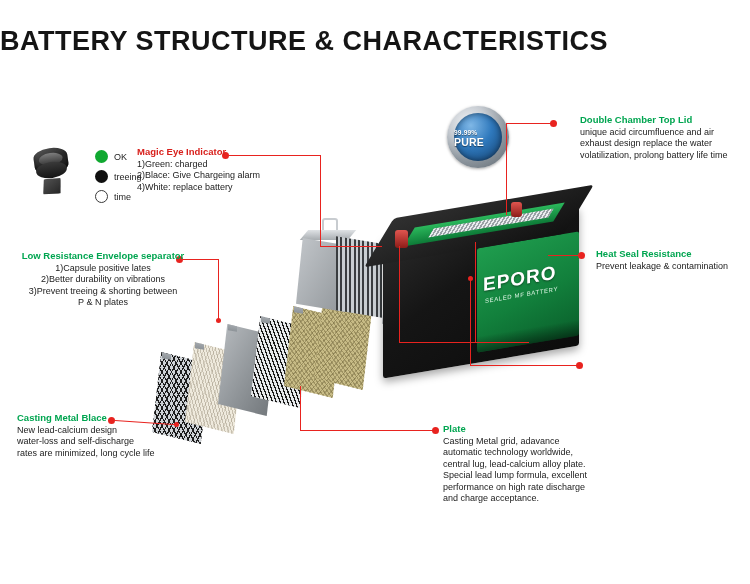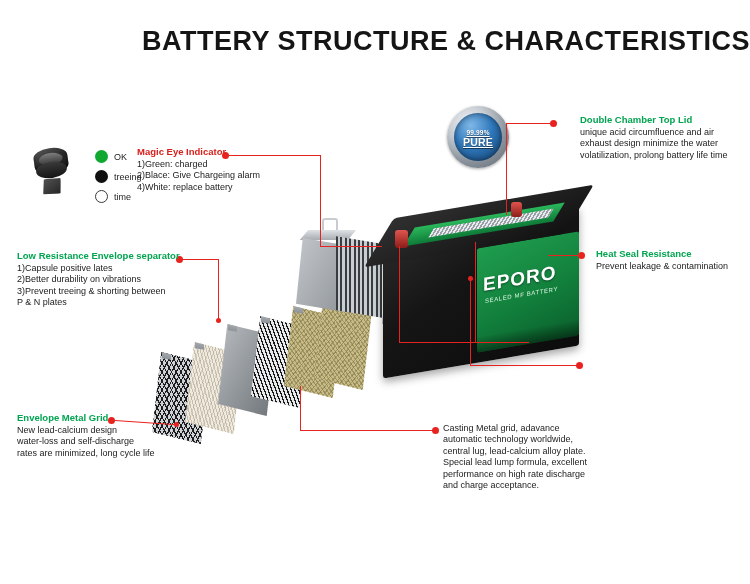--- a/index.html
+++ b/index.html
@@ -4,21 +4,21 @@
 <style>
   html,body{margin:0;padding:0;}
   body{
     width:750px;height:584px;background:#ffffff;position:relative;overflow:hidden;
     font-family:"Liberation Sans",sans-serif;
   }
   #stage{position:absolute;inset:0;}
 
   
   .title{
-    position:absolute;left:0;top:26px;width:750px;text-align:right;
+    position:absolute;left:0;top:26px;width:750px;text-align:left;
     font-size:27px;font-weight:bold;letter-spacing:0.5px;color:#151515;
     font-family:"Liberation Sans",sans-serif;
   }
 
   
   .callout{position:absolute;}
   .callout .head{
     font-size:9.5px;font-weight:bold;line-height:12px;margin-bottom:1px;
     font-family:"Liberation Sans",sans-serif;
   }
@@ -80,23 +80,23 @@
     position:absolute;left:447px;top:106px;width:62px;height:62px;border-radius:50%;
     background:radial-gradient(circle at 34% 28%,#f2f4f6 0%,#c7ccd2 32%,#8b949c 62%,#5d666e 100%);
     box-shadow:0 1px 3px rgba(0,0,0,.35);
   }
   .badge-inner{
     position:absolute;left:7px;top:7px;width:48px;height:48px;border-radius:50%;
     background:radial-gradient(circle at 35% 26%,#7fb7e6 0%,#2f79bd 45%,#14406e 100%);
     box-shadow:inset 0 0 6px rgba(0,0,0,.5);
   }
   .badge-txt{
-    position:absolute;left:0;top:16px;width:48px;text-align:center;color:#fff;
+    position:absolute;left:0;top:16px;width:48px;color:#fff;
     font-size:6.5px;font-weight:bold;line-height:8px;letter-spacing:.2px;
-    font-family:"Liberation Sans",sans-serif;text-shadow:0 1px 1px rgba(0,0,0,.5);text-decoration:underline;
+    font-family:"Liberation Sans",sans-serif;text-shadow:0 1px 1px rgba(0,0,0,.5);
   }
   .badge-txt .big{font-size:10.5px;display:block;line-height:11px;}
   .badge-arc{
     position:absolute;left:0;top:0;width:62px;height:62px;
     font-size:5.4px;font-weight:bold;fill:#3c4650;
     font-family:"Liberation Sans",sans-serif;letter-spacing:.6px;
   }
 
   
   .battery{position:absolute;left:365px;top:196px;width:230px;height:185px;}
@@ -335,46 +335,47 @@
   <div class="callout" style="left:137px;top:146px;width:140px;">
     <div class="head red">Magic Eye Indicator</div>
     <div class="body">1)Green: charged
 2)Blace: Give Chargeing alarm
 4)White: replace battery</div>
   </div>
 
   <div class="callout" style="left:580px;top:114px;width:168px;">
     <div class="head green">Double Chamber Top Lid</div>
     <div class="body">unique acid circumfluence and air
-exhaust design minimize the water
+exhaust design replace the water
 volatilization, prolong battery life time</div>
   </div>
 
-  <div class="callout" style="left:17px;top:250px;width:172px;">
+  <div class="callout" style="left:17px;top:250px;width:172px;text-align:center;">
     <div class="head green">Low Resistance Envelope separator</div>
     <div class="body">1)Capsule positive lates
 2)Better durability on vibrations
 3)Prevent treeing &amp; shorting between
     P &amp; N plates</div>
   </div>
 
   <div class="callout" style="left:596px;top:248px;width:154px;">
     <div class="head green">Heat Seal Resistance</div>
     <div class="body">Prevent leakage &amp; contamination</div>
   </div>
 
 
   <div class="callout" style="left:17px;top:412px;width:178px;">
-    <div class="head green">Envelope Metal Grid</div>
+    <div class="head green">Casting Metal Blace</div>
     <div class="body">New lead-calcium design
 water-loss and self-discharge
 rates are minimized, long cycle life</div>
   </div>
 
   <div class="callout" style="left:443px;top:423px;width:176px;">
+    <div class="head green">Plate</div>
     <div class="body">Casting Metal grid, adavance
 automatic technology worldwide,
 central lug, lead-calcium alloy plate.
 Special lead lump formula, excellent
 performance on high rate discharge
 and charge acceptance.</div>
   </div>
 
 </div>
 

